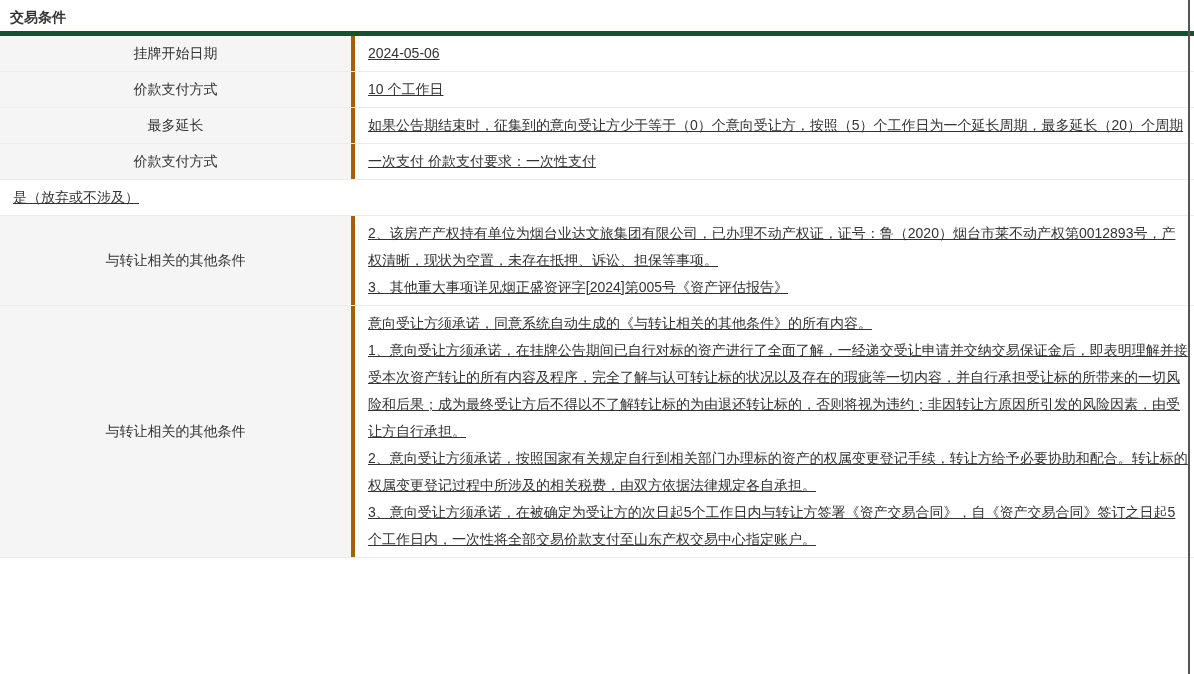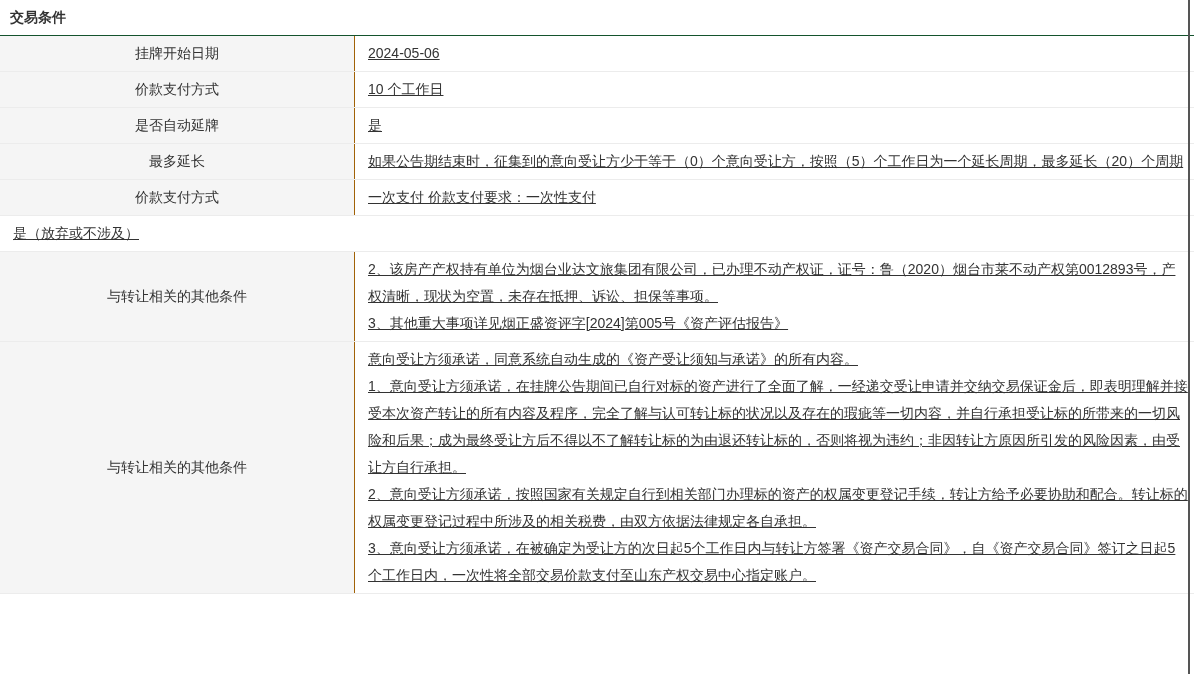--- a/index.html
+++ b/index.html
@@ -9,36 +9,36 @@
     background:#ffffff;
     font-family:"Liberation Sans",sans-serif;
     font-size:14px;color:#333333;
     overflow:hidden;
   }
   .section-header{
     box-sizing:border-box;
     height:36px;line-height:35px;
     padding-left:10px;
     font-weight:bold;font-size:14px;color:#333333;
-    border-bottom:1px solid #14532d;
+    border-bottom:5px solid #14532d;
     background:#ffffff;
   }
   .cond-table{width:1194px;}
   .row{
     display:flex;
     box-sizing:border-box;
     min-height:36px;
     border-bottom:1px solid #ececec;
     background:#ffffff;
   }
   .cell{box-sizing:border-box;}
   .cell.label{
     width:355px;flex:0 0 355px;
     background:#f5f5f5;
-    border-right:1px solid #a16207;
+    border-right:4px solid #a16207;
     display:flex;align-items:center;justify-content:center;
     text-align:center;
     padding:4px 15px;
     color:#333333;
   }
   .cell.value{
     flex:1 1 auto;
     display:flex;flex-direction:column;justify-content:center;
     padding:4px 6px 4px 13px;
     background:#ffffff;
@@ -69,26 +69,20 @@
           <p>2024-05-06</p>
         </div>
       </div>
       <div class="row">
         <div class="cell label">价款支付方式</div>
         <div class="cell value">
           <p>10 个工作日</p>
         </div>
       </div>
       <div class="row">
-        <div class="cell label">是否自动延牌</div>
-        <div class="cell value">
-          <p>是</p>
-        </div>
-      </div>
-      <div class="row">
         <div class="cell label">最多延长</div>
         <div class="cell value">
           <p>如果公告期结束时，征集到的意向受让方少于等于（0）个意向受让方，按照（5）个工作日为一个延长周期，最多延长（20）个周期</p>
         </div>
       </div>
       <div class="row">
         <div class="cell label">价款支付方式</div>
         <div class="cell value">
           <p>一次支付 价款支付要求：一次性支付</p>
         </div>
@@ -101,21 +95,21 @@
       <div class="row">
         <div class="cell label">与转让相关的其他条件</div>
         <div class="cell value">
           <p>2、该房产产权持有单位为烟台业达文旅集团有限公司，已办理不动产权证，证号：鲁（2020）烟台市莱不动产权第0012893号，产权清晰，现状为空置，未存在抵押、诉讼、担保等事项。</p>
           <p>3、其他重大事项详见烟正盛资评字[2024]第005号《资产评估报告》</p>
         </div>
       </div>
       <div class="row">
         <div class="cell label">与转让相关的其他条件</div>
         <div class="cell value">
-          <p>意向受让方须承诺，同意系统自动生成的《资产受让须知与承诺》的所有内容。</p>
+          <p>意向受让方须承诺，同意系统自动生成的《与转让相关的其他条件》的所有内容。</p>
           <p>1、意向受让方须承诺，在挂牌公告期间已自行对标的资产进行了全面了解，一经递交受让申请并交纳交易保证金后，即表明理解并接受本次资产转让的所有内容及程序，完全了解与认可转让标的状况以及存在的瑕疵等一切内容，并自行承担受让标的所带来的一切风险和后果；成为最终受让方后不得以不了解转让标的为由退还转让标的，否则将视为违约；非因转让方原因所引发的风险因素，由受让方自行承担。</p>
           <p>2、意向受让方须承诺，按照国家有关规定自行到相关部门办理标的资产的权属变更登记手续，转让方给予必要协助和配合。转让标的权属变更登记过程中所涉及的相关税费，由双方依据法律规定各自承担。</p>
           <p>3、意向受让方须承诺，在被确定为受让方的次日起5个工作日内与转让方签署《资产交易合同》，自《资产交易合同》签订之日起5个工作日内，一次性将全部交易价款支付至山东产权交易中心指定账户。</p>
         </div>
       </div>
     </div>
 
   <div class="edge-line"></div>
 </div>
 

